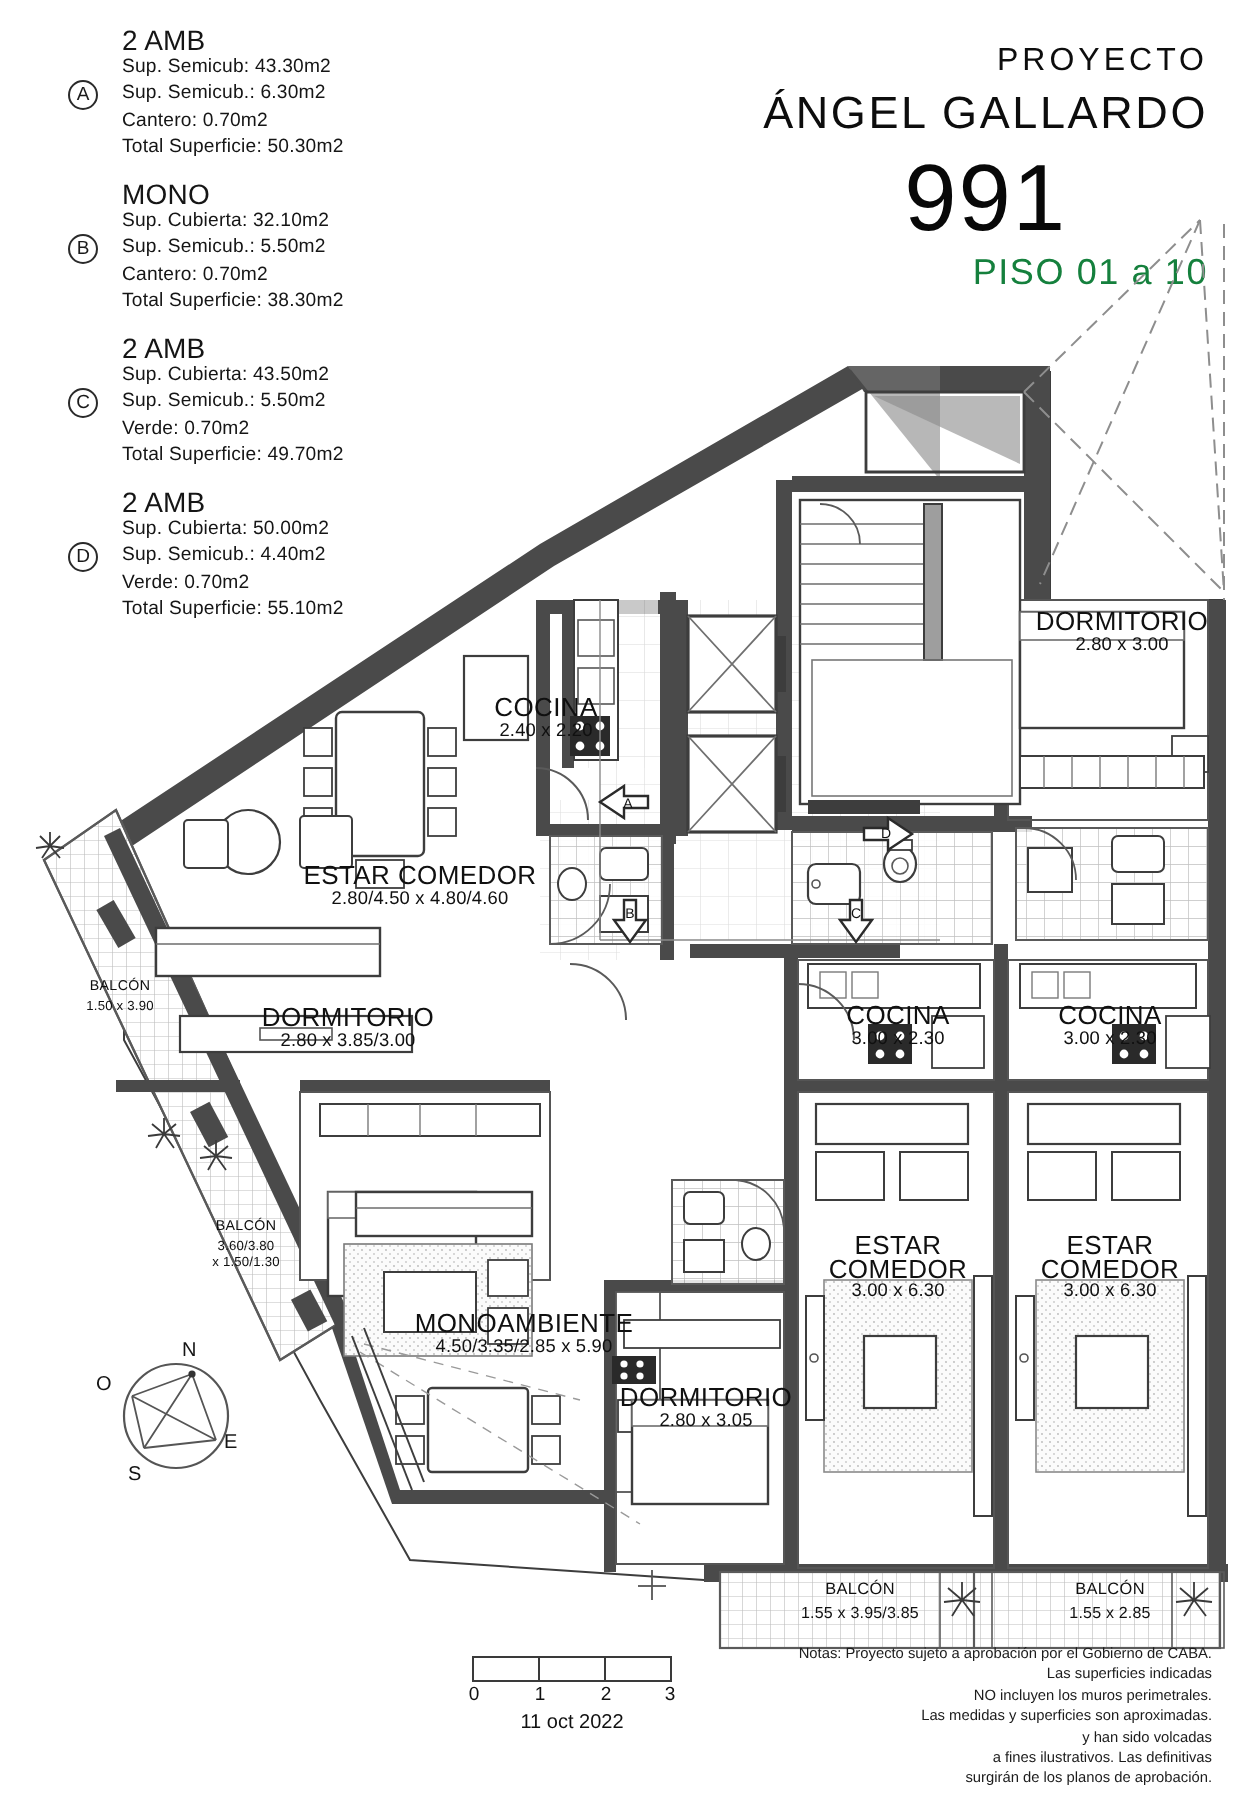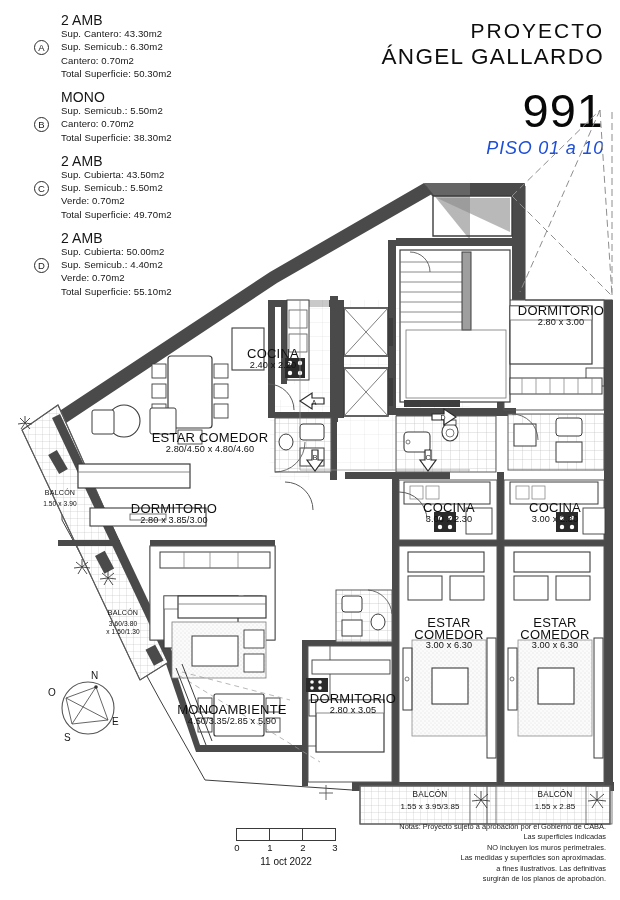--- a/index.html
+++ b/index.html
@@ -54,35 +54,36 @@
     letter-spacing: .1px;
   }
 
   
   #titleblock {
     position: absolute;
     right: 16px; top: 18px;
     text-align: right;
   }
   #t-proyecto {
-    font-size: 21px; letter-spacing: 2.0px;
+    font-size: 16px; letter-spacing: 2.0px;
     color: #0d0d0d; line-height: 25px;
   }
   #t-name {
     font-size: 22.5px; letter-spacing: 1.3px;
     color: #0d0d0d; line-height: 28px;
   }
   #t-number {
     font-size: 47px; letter-spacing: 1px;
     color: #080808; line-height: 52px;
-    margin-top: 14px;
+    margin-top: 2px;
+    text-align: center;
   }
   #t-floors {
     font-size: 18px; letter-spacing: .8px;
-    color: #1d4ed8; line-height: 22px; font-style: italic;
+    color: #15803d; line-height: 22px;
   }
 
   
   #plan-svg { position: absolute; left: 0; top: 0; }
 
   
   .rlabel {
     position: absolute;
     color: #101010;
     text-align: center;
@@ -147,28 +148,29 @@
 </style>
 </head>
 <body>
 
 <div id="page">
 
   <div id="legend">
       <div class="legend-block">
         <div class="legend-badge">A</div>
         <div class="legend-title">2 AMB</div>
-        <div class="legend-line">Sup. Cantero:  43.30m2</div>
+        <div class="legend-line">Sup. Semicub:  43.30m2</div>
         <div class="legend-line">Sup. Semicub.:  6.30m2</div>
         <div class="legend-line">Cantero: 0.70m2</div>
         <div class="legend-line">Total Superficie: 50.30m2</div>
       </div>
       <div class="legend-block">
         <div class="legend-badge">B</div>
         <div class="legend-title">MONO</div>
+        <div class="legend-line">Sup. Cubierta:  32.10m2</div>
         <div class="legend-line">Sup. Semicub.:  5.50m2</div>
         <div class="legend-line">Cantero: 0.70m2</div>
         <div class="legend-line">Total Superficie: 38.30m2</div>
       </div>
       <div class="legend-block">
         <div class="legend-badge">C</div>
         <div class="legend-title">2 AMB</div>
         <div class="legend-line">Sup. Cubierta:  43.50m2</div>
         <div class="legend-line">Sup. Semicub.:  5.50m2</div>
         <div class="legend-line">Verde: 0.70m2</div>
@@ -593,21 +595,21 @@
   <div class="rlabel" style="left:118px; top:432px; width:184px;">
     <span class="rn">ESTAR COMEDOR</span>
     <span class="rd">2.80/4.50 x 4.80/4.60</span>
   </div>
 
   <div class="rlabel" style="left:108px; top:503px; width:132px;">
     <span class="rn">DORMITORIO</span>
     <span class="rd">2.80 x 3.85/3.00</span>
   </div>
 
-  <div class="rlabel" style="left:154px; top:656px; width:156px;margin-top:48px;">
+  <div class="rlabel" style="left:184px; top:656px; width:156px;">
     <span class="rn">MONOAMBIENTE</span>
     <span class="rd">4.50/3.35/2.85 x 5.90</span>
   </div>
 
   <div class="rlabel" style="left:304px; top:693px; width:98px;">
     <span class="rn">DORMITORIO</span>
     <span class="rd">2.80 x 3.05</span>
   </div>
 
   <div class="rlabel" style="left:407px; top:502px; width:84px;">
@@ -696,17 +698,18 @@
       <span style="left:99px;">3</span>
     </div>
     <div id="plan-date">11 oct 2022</div>
   </div>
 
   <div id="notes">
       <div>Notas: Proyecto sujeto a aprobación por el Gobierno de CABA.</div>
       <div>Las superficies indicadas</div>
       <div>NO incluyen los muros perimetrales.</div>
       <div>Las medidas y superficies  son aproximadas.</div>
+      <div>y han sido volcadas</div>
       <div>a fines ilustrativos. Las definitivas</div>
       <div>surgirán de los planos de aprobación.</div>
     </div>
 
 </div>
 
 </body></html>

